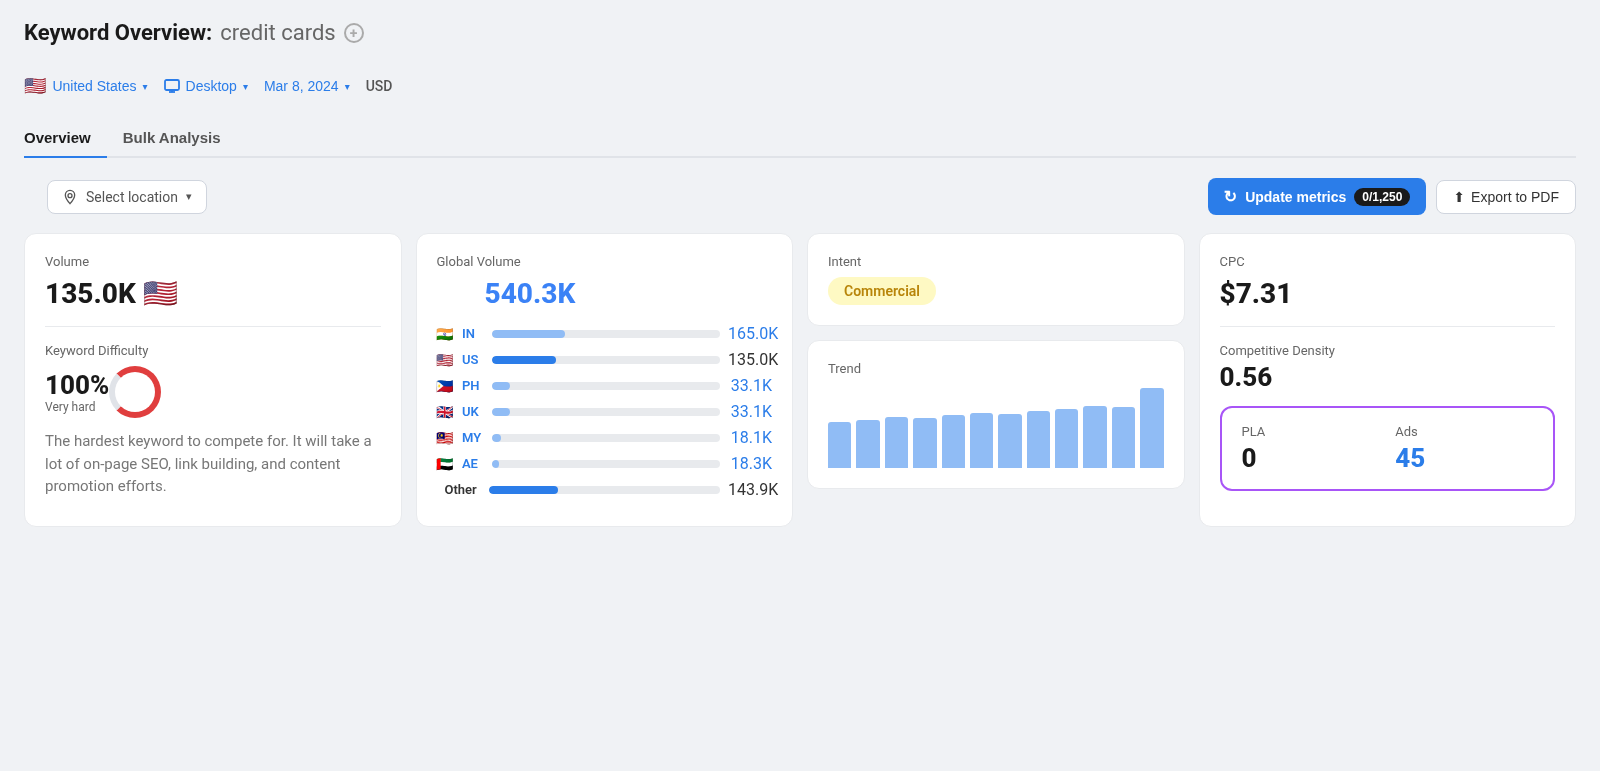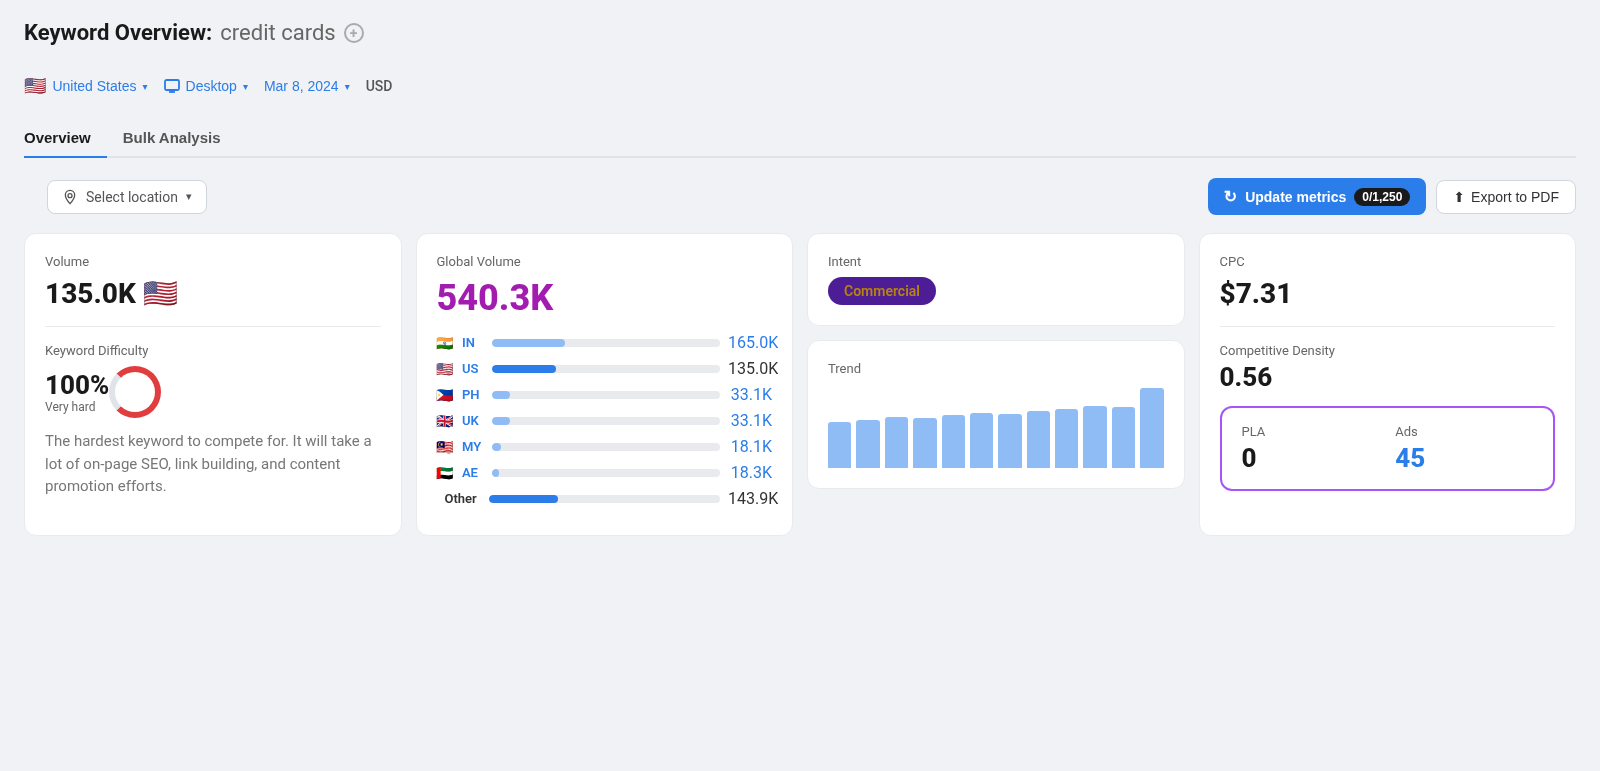--- a/index.html
+++ b/index.html
@@ -159,21 +159,21 @@
       font-size: 26px; font-weight: 800; color: #1a1a1a;
     }
     .kd-info .kd-sub {
       font-size: 12px; color: #666;
     }
     .kd-description {
       font-size: 15px; color: #777; line-height: 1.5; margin-top: 12px;
     }
     
     .global-volume-value {
-      font-size: 36px; font-weight: 800; color: #a21caf; margin-bottom: 14px;
+      font-size: 28px; font-weight: 800; color: #3b82f6; margin-bottom: 14px; margin-left: 48px;
     }
     .country-bar-row {
       display: flex; align-items: center; gap: 8px; margin-bottom: 7px;
     }
     .country-flag { font-size: 14px; }
     .country-code { font-size: 13px; font-weight: 600; color: #2b7de9; width: 22px; }
     .bar-bg { flex: 1; height: 8px; background: #e8eaed; border-radius: 4px; overflow: hidden; }
     .bar-fill { height: 100%; border-radius: 4px; }
     .bar-fill.blue { background: #2b7de9; }
     .bar-fill.light-blue { background: #90bcf5; }
@@ -181,21 +181,21 @@
     .bar-num.dark { color: #333; }
     
     .intent-badge {
       display: inline-block;
       padding: 6px 16px;
       border-radius: 20px;
       font-size: 14px;
       font-weight: 600;
     }
     .intent-badge.commercial {
-      background: #4c1d95;
+      background: #fef9c3;
       color: #b8850a;
     }
     
     .trend-chart {
       display: flex; align-items: flex-end; gap: 5px;
       height: 80px; margin-top: 12px;
     }
     .trend-bar {
       flex: 1;
       border-radius: 3px 3px 0 0;

